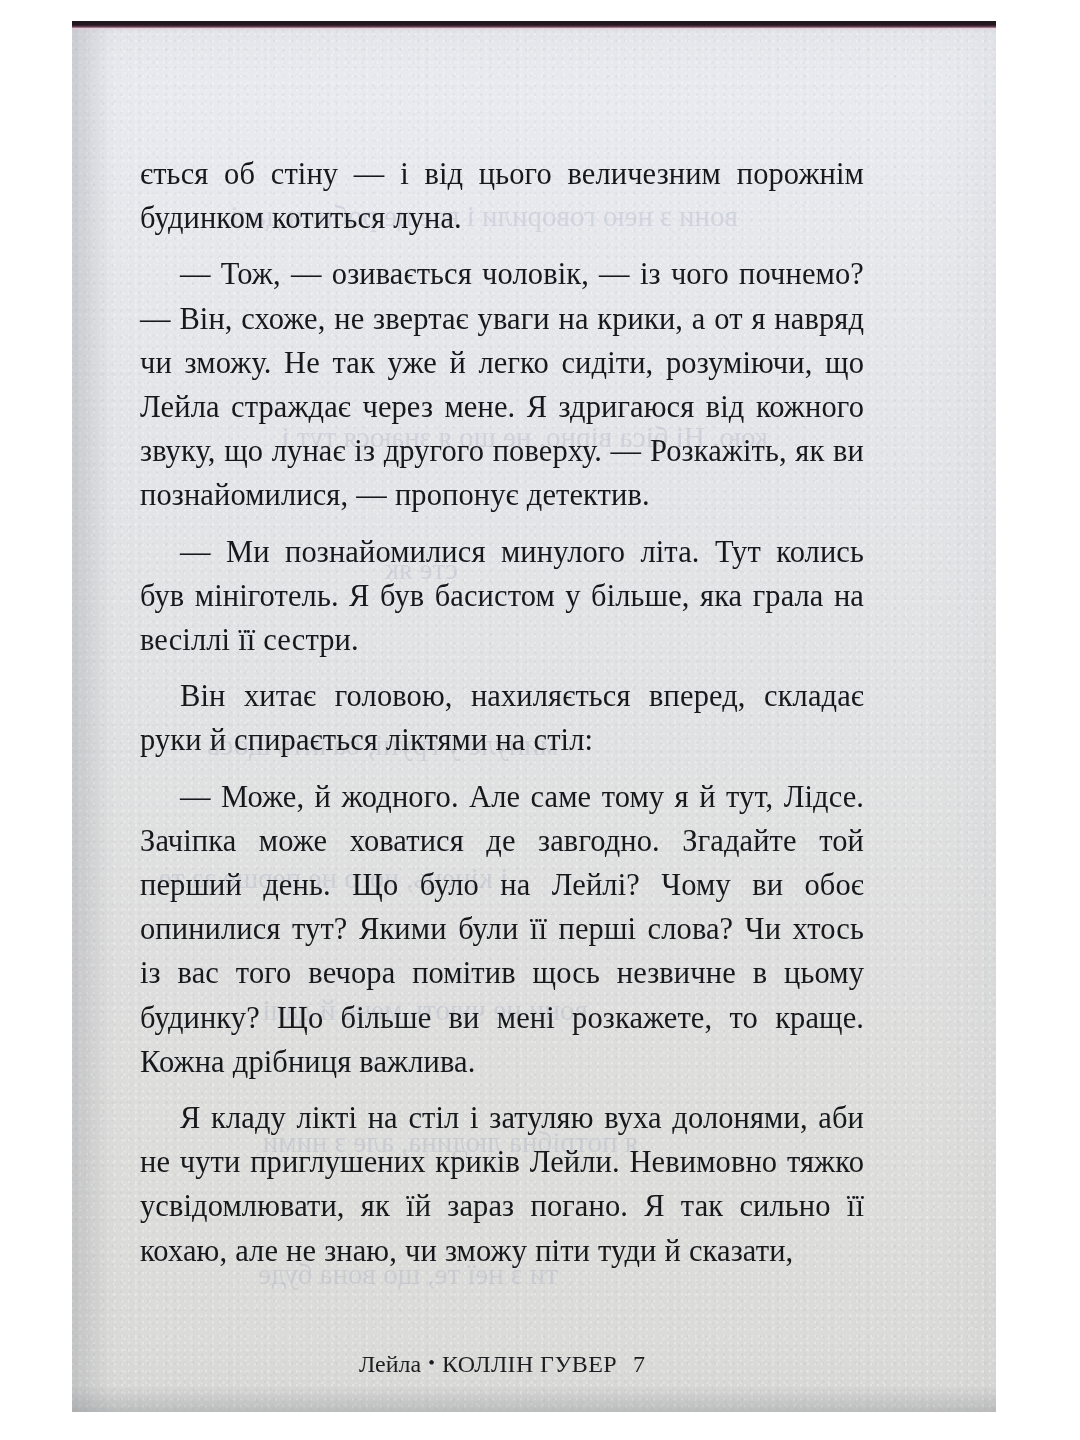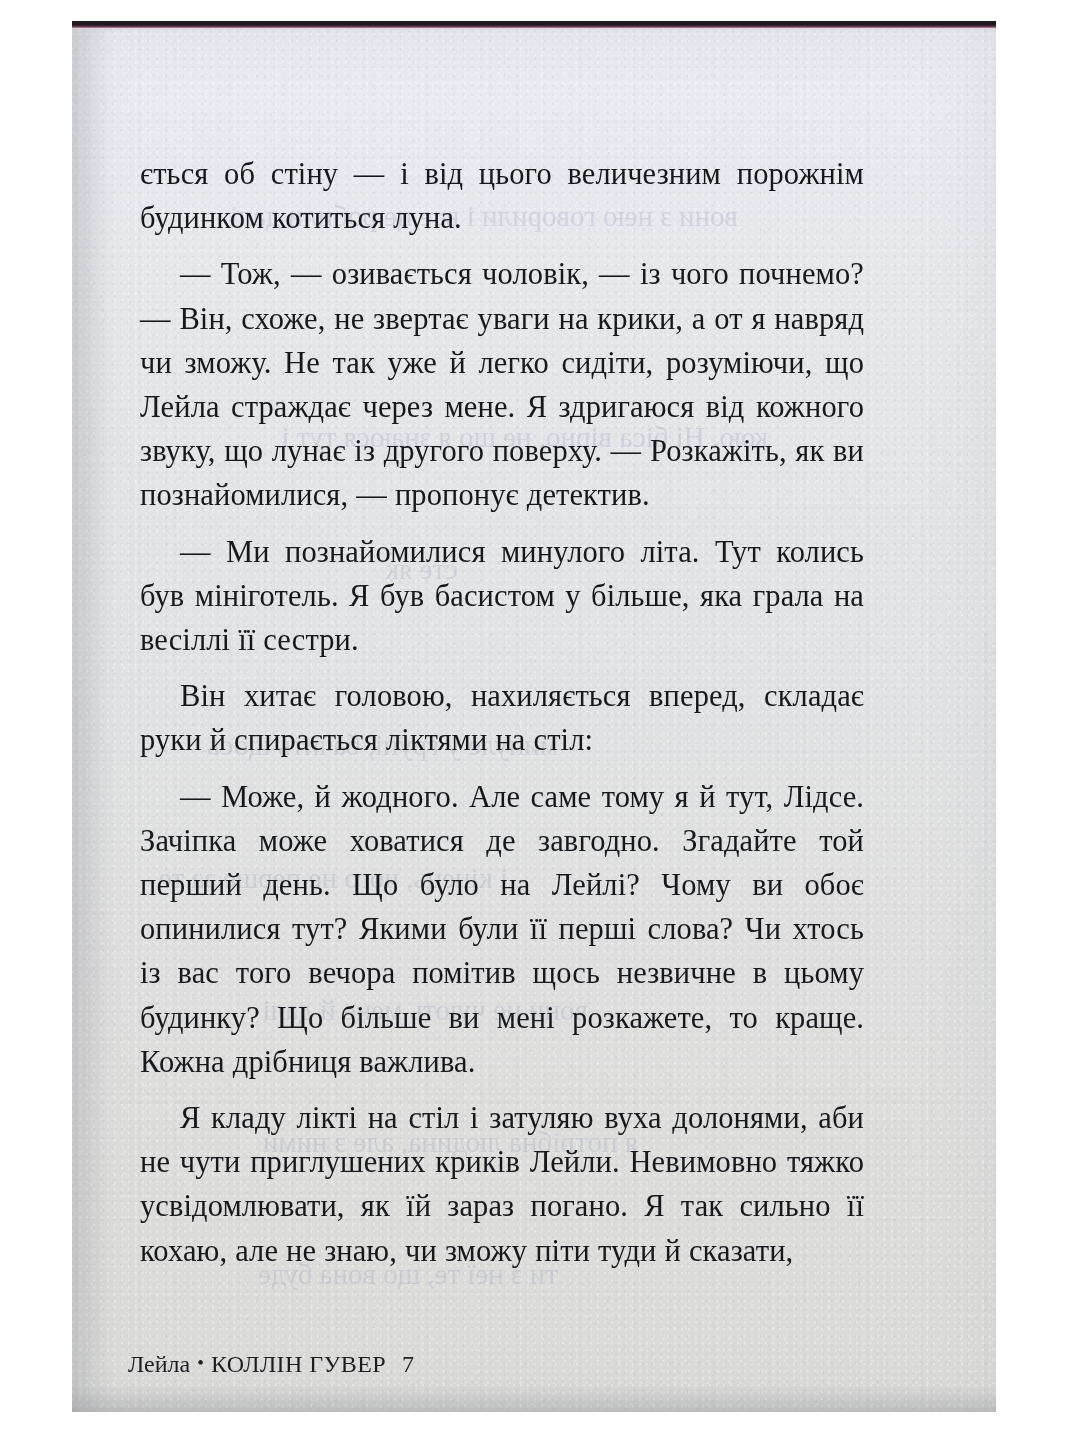--- a/index.html
+++ b/index.html
@@ -139,21 +139,21 @@
     left: 0;
     white-space: nowrap;
   }
 
   
   .footer {
     position: absolute;
     left: 128px;
     top: 1348px;
     width: 748px;
-    text-align: left;
+    text-align: center;
     color: #1b1d21;
     font-size: 24px;
     line-height: 30px;
     white-space: nowrap;
   }
   .footer-book {
     font-style: normal;
   }
   .footer-sep {
     display: inline-block;

